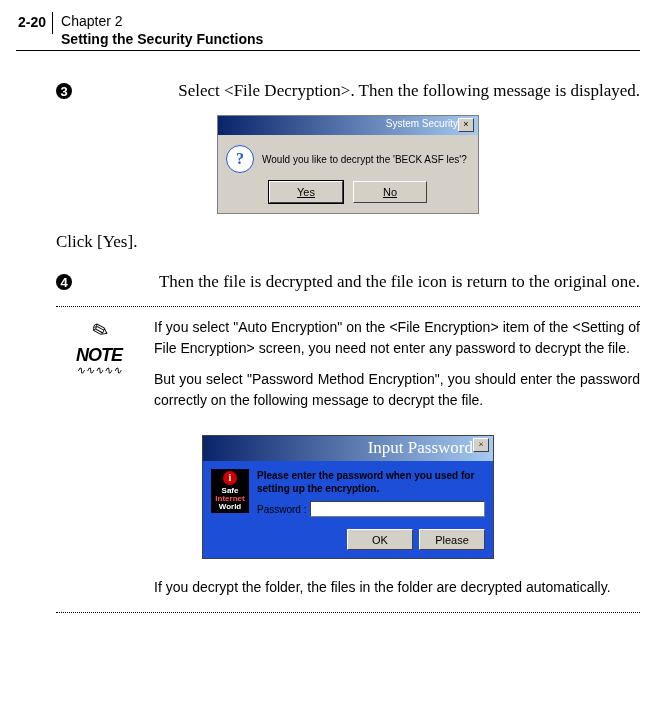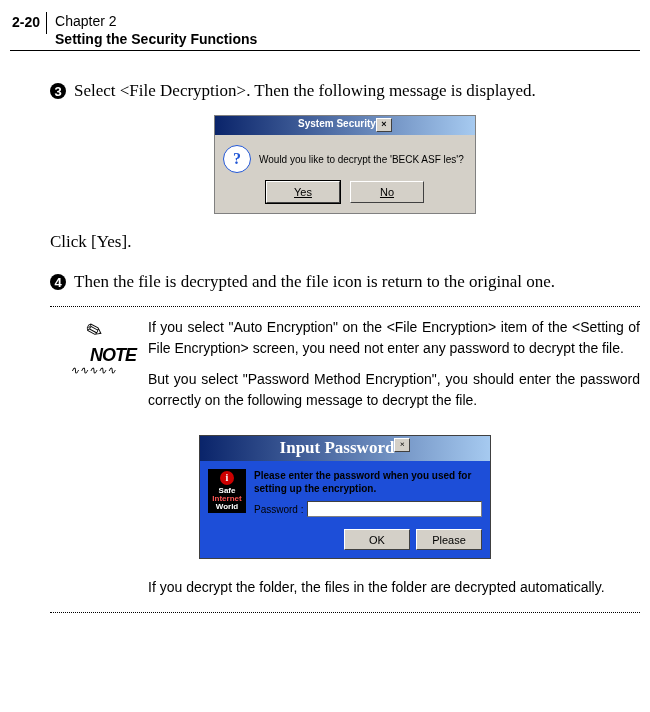--- a/index.html
+++ b/index.html
@@ -3,21 +3,21 @@
 <meta charset="utf-8">
 <style>
   body {
     margin: 0;
     padding: 0;
     font-family: "Times New Roman", serif;
     background: #fff;
     width: 650px;
   }
   .page {
-    padding: 12px 10px 20px 10px;
+    padding: 12px 10px 20px 16px;
   }
   .header-row {
     display: flex;
     align-items: flex-start;
   }
   .page-num {
     font-family: Arial, Helvetica, sans-serif;
     font-weight: bold;
     font-size: 14px;
     padding: 2px 6px 4px 2px;
@@ -49,39 +49,39 @@
     font-size: 13px;
     width: 16px; height: 16px;
     border-radius: 50%;
     background: #000; color:#fff;
     display:flex; align-items:center; justify-content:center;
     margin-right: 8px;
     margin-top: 2px;
     flex-shrink: 0;
     font-weight: bold;
   }
-  .step-text { flex:1; }
+  .step-text { flex:1;text-align:right; }
   .dialog-wrap {
     display:flex; justify-content:center;
     margin: 14px 0 18px 0;
   }
   .dialog {
     width: 260px;
     background: #d4d0c8;
     border: 1px solid #808080;
     position: relative;
     font-family: Tahoma, Arial, sans-serif;
     font-size: 10px;
   }
   .titlebar {
     background: linear-gradient(to right, #0a246a, #a6caf0);
     color: #fff;
     padding: 2px 4px 3px 4px;
-    display:flex; justify-content:center;
-    font-weight: bold;
+    display:flex; justify-content:flex-end;
+    font-weight: normal;
   }
   .titlebar .close-box {
     width:14px; height:12px; background:#d4d0c8;
     border:1px solid #fff; border-right-color:#404040; border-bottom-color:#404040;
     color:#000; line-height:10px; text-align:center; font-size:9px;
   }
   .dlg-body {
     display:flex; align-items:center;
     padding: 10px 8px 8px 8px;
     gap: 8px;
@@ -132,21 +132,20 @@
     font-size: 22px;
     display:block;
     transform: rotate(-25deg);
   }
   .note-icon .label {
     font-weight: bold;
     font-family: "Arial Black", Arial, sans-serif;
     font-style: italic;
     letter-spacing:-1px;
     font-size:18px;
-    text-align:right;
   }
   .note-icon .wave {
     letter-spacing:0;
     font-size:11px;
     margin-top:-2px;
   }
   .note-text { flex:1; line-height:1.5; text-align: justify; }
   .note-para { margin-bottom: 10px; }
 
   .pw-dialog {

